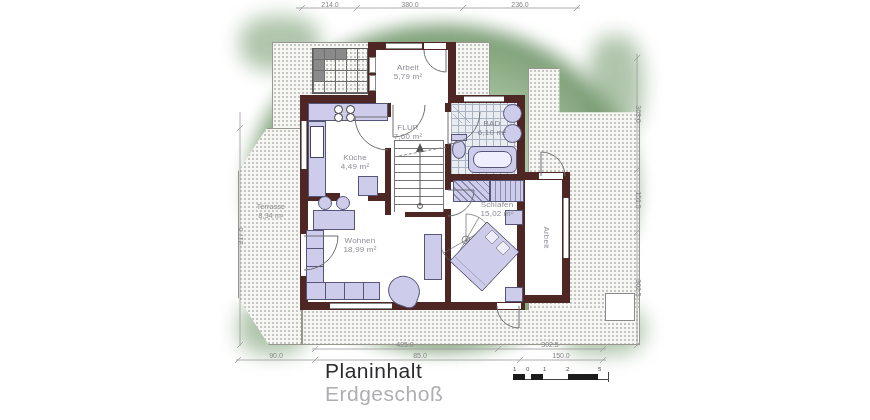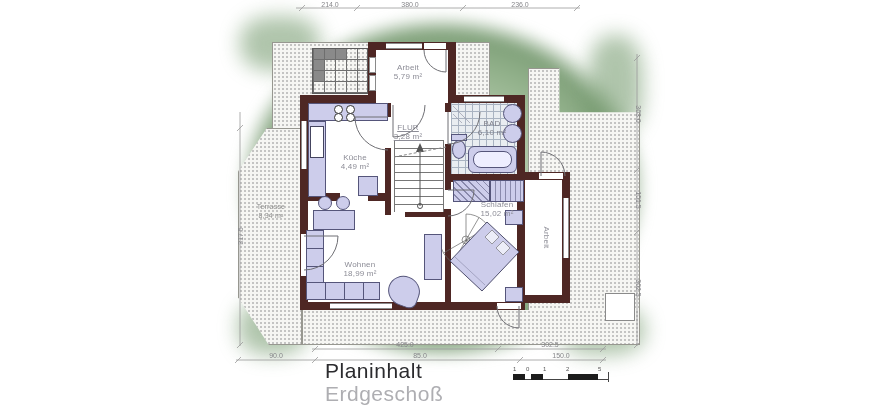--- a/index.html
+++ b/index.html
@@ -184,37 +184,37 @@
       <path d="M634,61 L640,55 M634,173 L640,167 M634,235 L640,229 M634,348 L640,342"></path>
       <path d="M240,112 L240,346"></path>
       <path d="M237,131 L243,125 M237,348 L243,342"></path>
     </g>
   </svg>
 
   <div class="abs rlabel" style="left:380px;top:63px;width:56px;">
     <span>Arbeit</span><br>
     <span>5,79 m²</span>
   </div>
-  <div class="abs rlabel" style="left:383px;top:123px;width:50px;text-decoration:underline;">
+  <div class="abs rlabel" style="left:383px;top:123px;width:50px;">
     <span>FLUR</span><br>
-    <span>3,28 m²</span>
+    <span>7,60 m²</span>
   </div>
   <div class="abs rlabel" style="left:325px;top:153px;width:60px;">
     <span>Küche</span><br>
     <span>4,49 m²</span>
   </div>
   <div class="abs rlabel" style="left:468px;top:119px;width:48px;color:#7d7d88;">
     <span>BAD</span><br>
     <span>6,10 m²</span>
   </div>
   <div class="abs rlabel" style="left:462px;top:200px;width:70px;">
     <span>Schlafen</span><br>
     <span>15,02 m²</span>
   </div>
-  <div class="abs rlabel" style="left:330px;top:260px;width:60px;">
+  <div class="abs rlabel" style="left:330px;top:236px;width:60px;">
     <span>Wohnen</span><br>
     <span>18,99 m²</span>
   </div>
   <div class="abs rlabel" style="left:516px;top:233px;width:60px;transform:rotate(90deg);color:#8f8f98;">
     <span>Arbeit</span>
   </div>
   <div class="abs rlabel" style="left:240px;top:202px;width:62px;font-size:7px;color:#90908f;">
     <span>Terrasse</span><br>
     <span>8,34 m²</span>
   </div>

